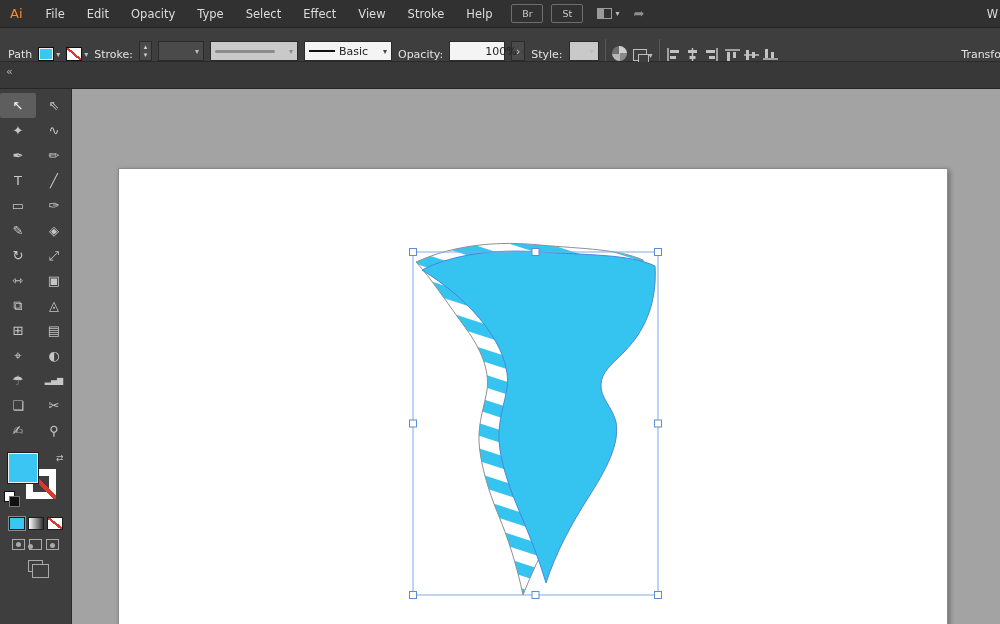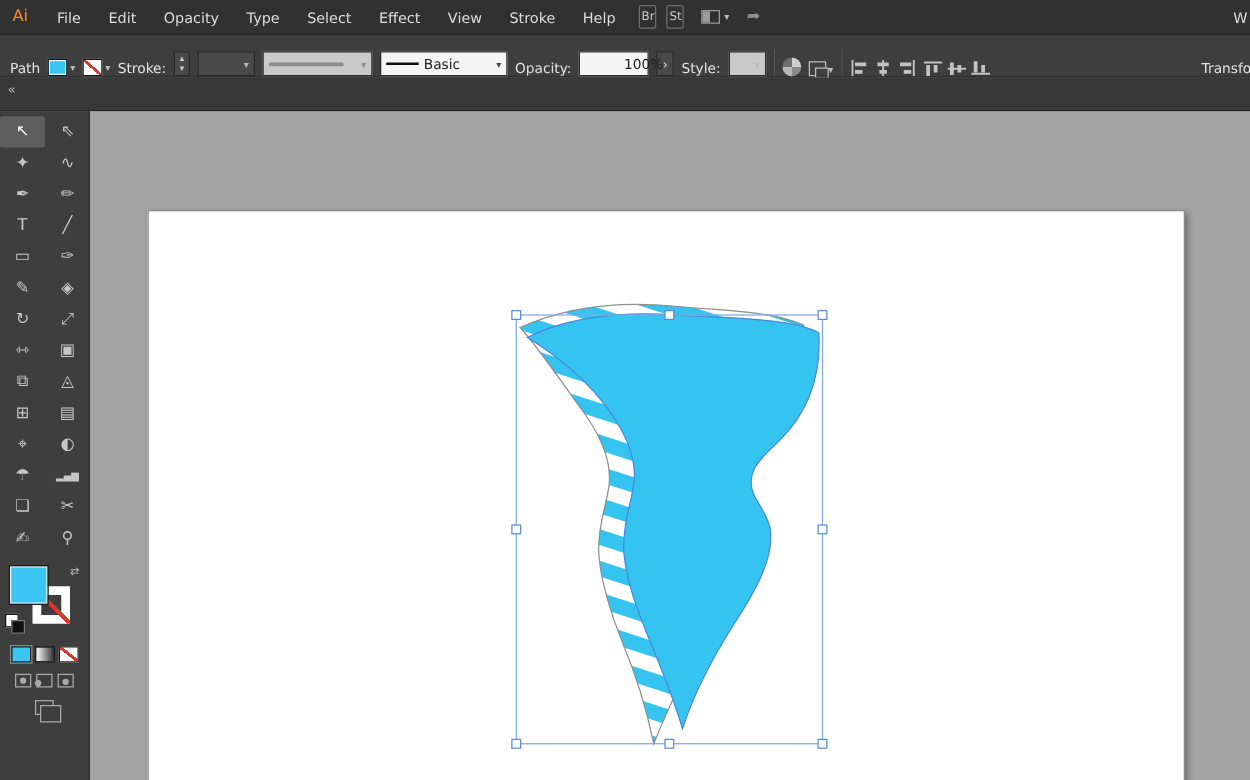--- a/index.html
+++ b/index.html
@@ -6,21 +6,21 @@
   html,body { width:1000px; height:624px; overflow:hidden; }
   body { font-family:"DejaVu Sans","Liberation Sans",sans-serif; font-size:11px;
          color:#D6D6D6; background:#A3A3A3; position:relative; }
 
   
   .menubar { position:absolute; top:0; left:0; width:1000px; height:28px;
              background:#313131; border-bottom:1px solid #222;
              display:flex; align-items:center; }
   .logo { color:#FF8A2B; font-weight:normal; font-size:13px; padding:0 12px 0 10px; }
   .menu-item { padding:0 11px; font-size:11.5px; color:#DCDCDC; cursor:default; }
-  .mb-btn { width:14px; height:19px; border:1px solid #6E6E6E; border-radius:2px;
+  .mb-btn { width:32px; height:19px; border:1px solid #6E6E6E; border-radius:2px;
             font-size:9.5px; color:#C9C9C9; display:flex; align-items:center;
             justify-content:center; margin-left:8px; }
   .ws-icon { margin-left:14px; display:flex; align-items:center; gap:3px; color:#B5B5B5;}
   .ws-grid { width:15px; height:11px; border:1px solid #9a9a9a; position:relative; }
   .ws-grid::before { content:""; position:absolute; left:0; top:0; width:6px; height:9px; background:#9a9a9a; }
   .chev { font-size:8px; color:#BDBDBD; }
   .share { margin-left:14px; font-size:13px; color:#8f8f8f; }
   .mb-right { margin-left:auto; padding-right:2px; color:#DCDCDC; font-size:11.5px; }
 
   
@@ -37,21 +37,21 @@
   .stepper { width:13px; height:20px; background:#4A4A4A; border:1px solid #2B2B2B;
              display:flex; flex-direction:column; align-items:center; justify-content:center;
              line-height:8px; font-size:7px; color:#CFCFCF; }
   .dd { height:20px; border:1px solid #2B2B2B; display:flex; align-items:center;
         padding:0 4px; gap:4px; position:relative; }
   .dd .chev { margin-left:auto; }
   .dd.dark { background:#4A4A4A; }
   .dd.light { background:#C9C9C9; }
   .dd.white { background:#F4F4F4; }
   .dark-text { color:#222; font-size:11px; }
-  .w46{width:46px;} .w88{width:88px;} .w92{width:102px;} .w56{width:56px;padding-left:35px;} .w30{width:30px;}
+  .w46{width:46px;} .w88{width:88px;} .w92{width:88px;} .w56{width:56px;padding-left:35px;} .w30{width:30px;}
   .profline { width:60px; height:3px; background:#8C8C8C; border-radius:2px; }
   .brushline { width:26px; height:2px; background:#111; }
   .chev.onwhite { color:#444; }
   .chev.dim { color:#8c8c8c; }
   .panelbtn { width:14px; height:20px; background:#4A4A4A; border:1px solid #2B2B2B;
               color:#CFCFCF; font-size:11px; display:flex; align-items:center; justify-content:center; }
   .vsep { width:1px; height:22px; background:#2C2C2C; border-right:1px solid #565656; }
   .iconbtn { display:flex; align-items:center; gap:2px; }
   .recolor { width:15px; height:15px; border-radius:50%;
              background:conic-gradient(#cfcfcf 0 25%, #8a8a8a 0 50%, #b8b8b8 0 75%, #6f6f6f 0 100%); display:inline-block;}

